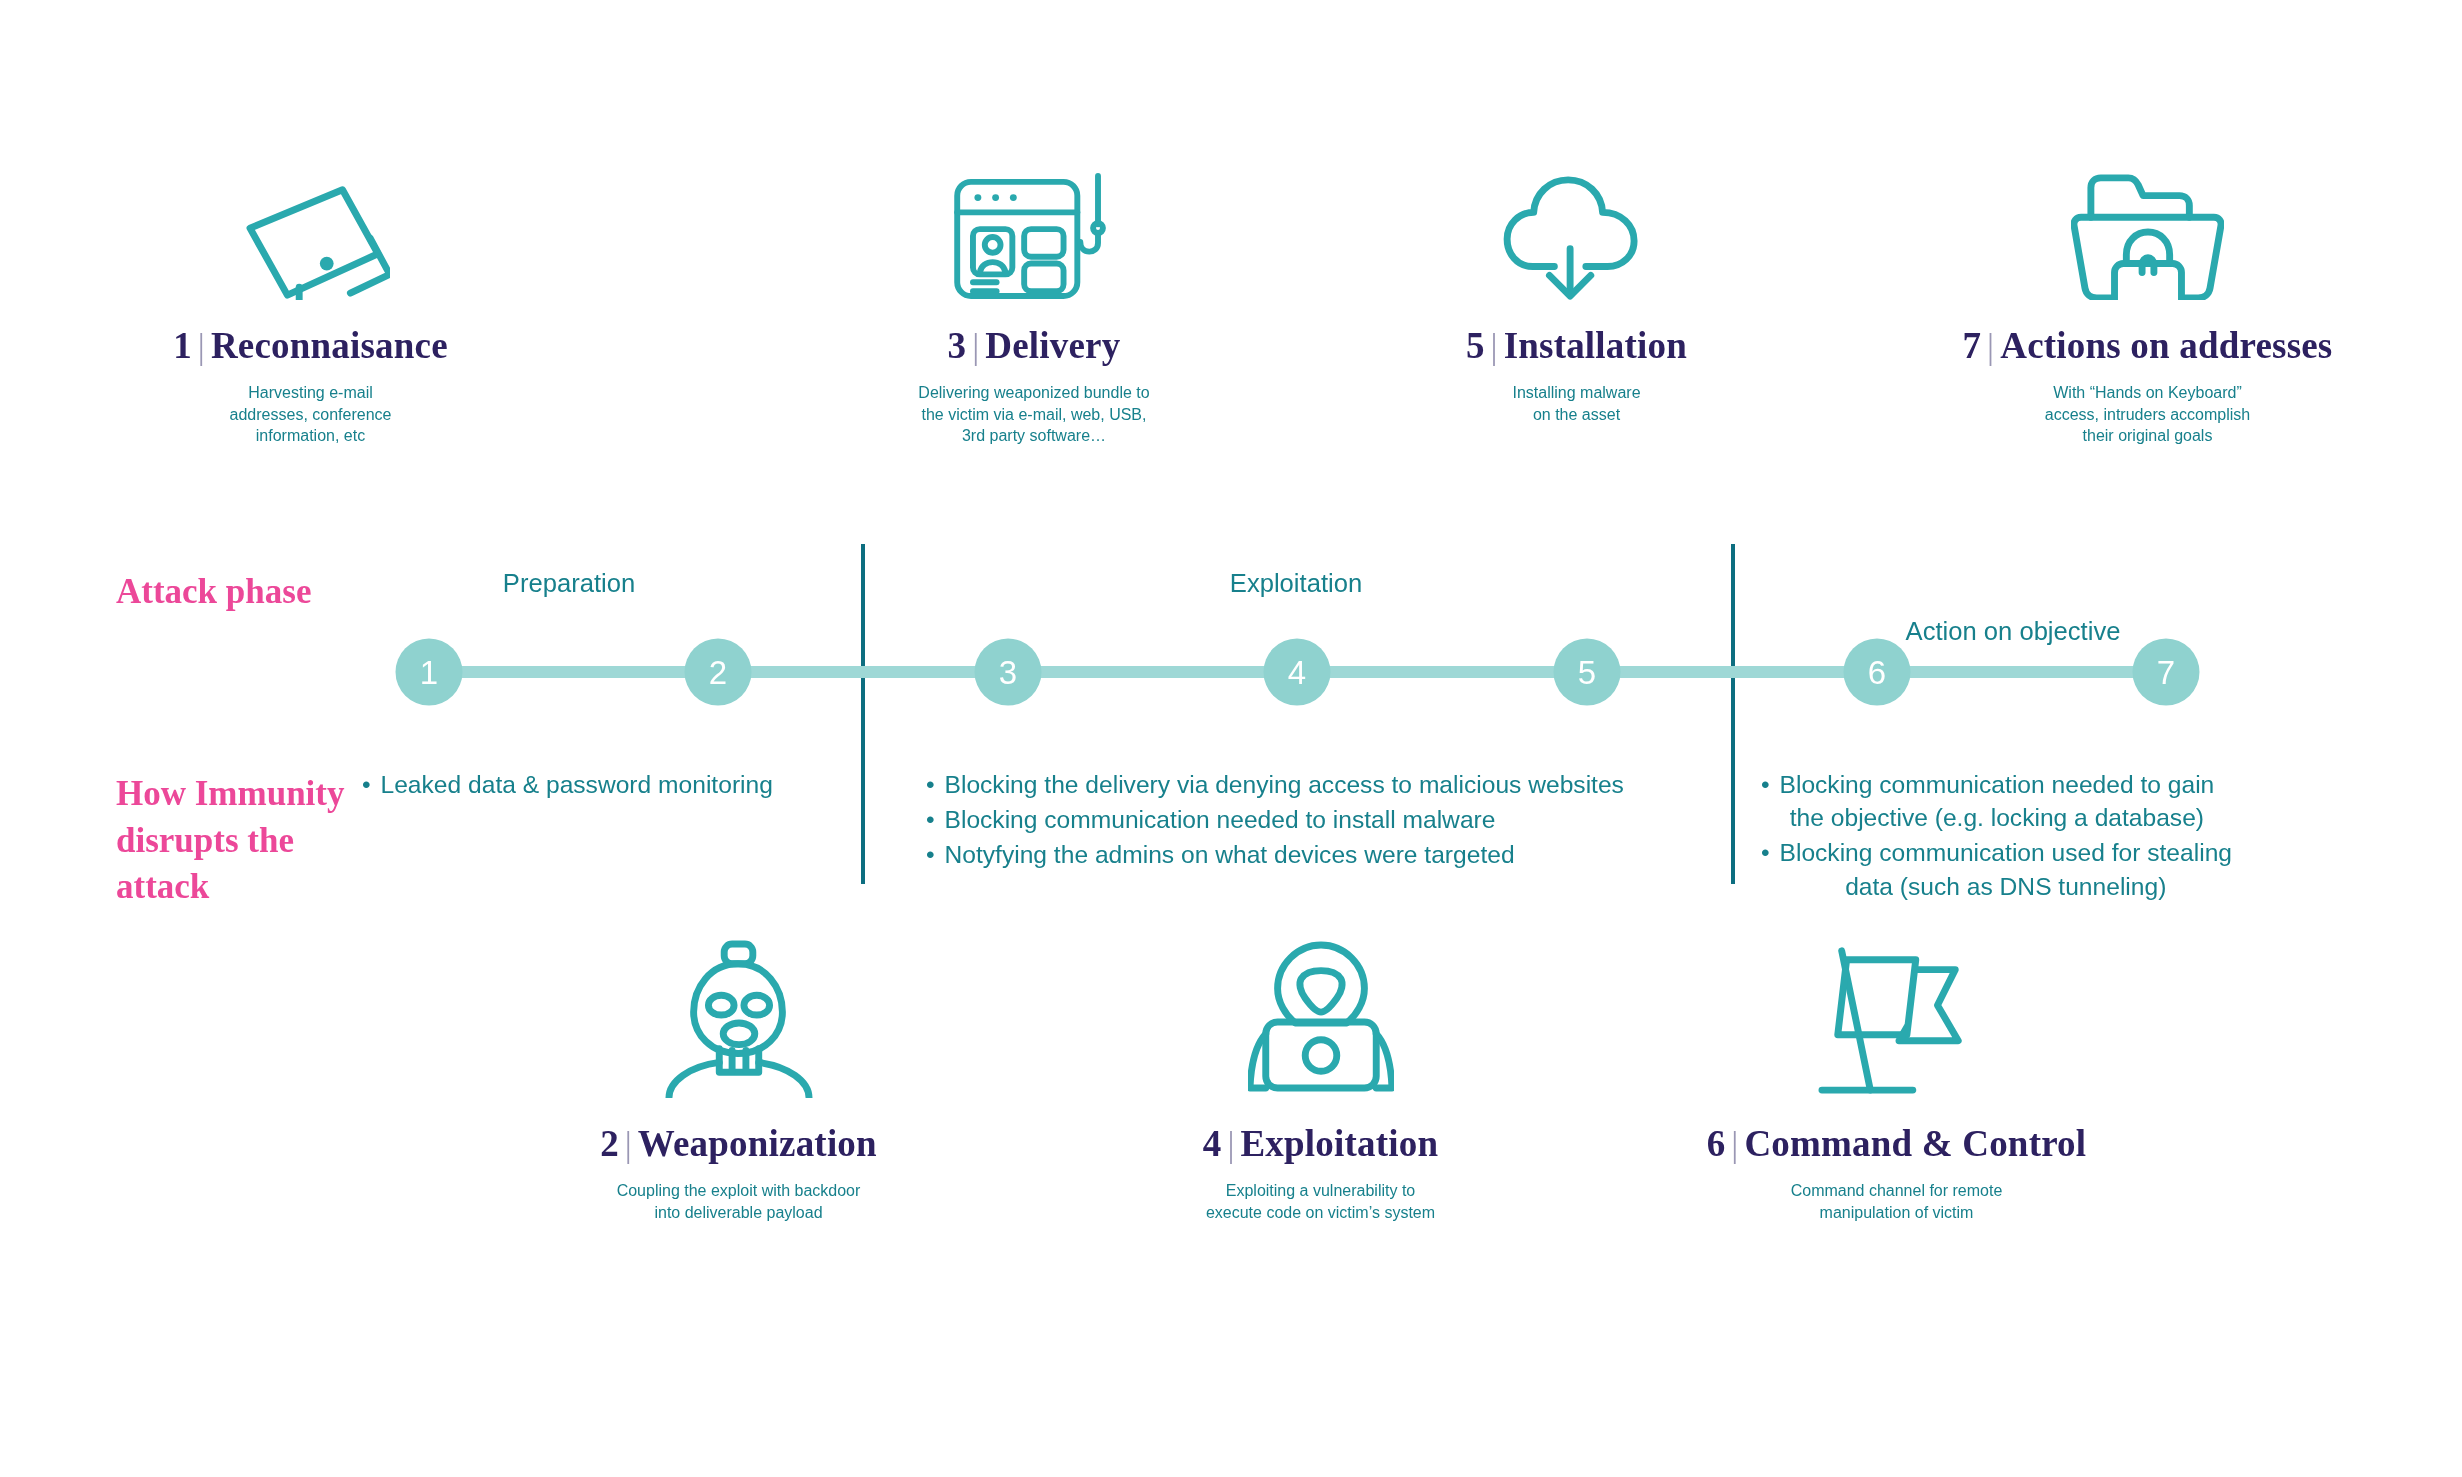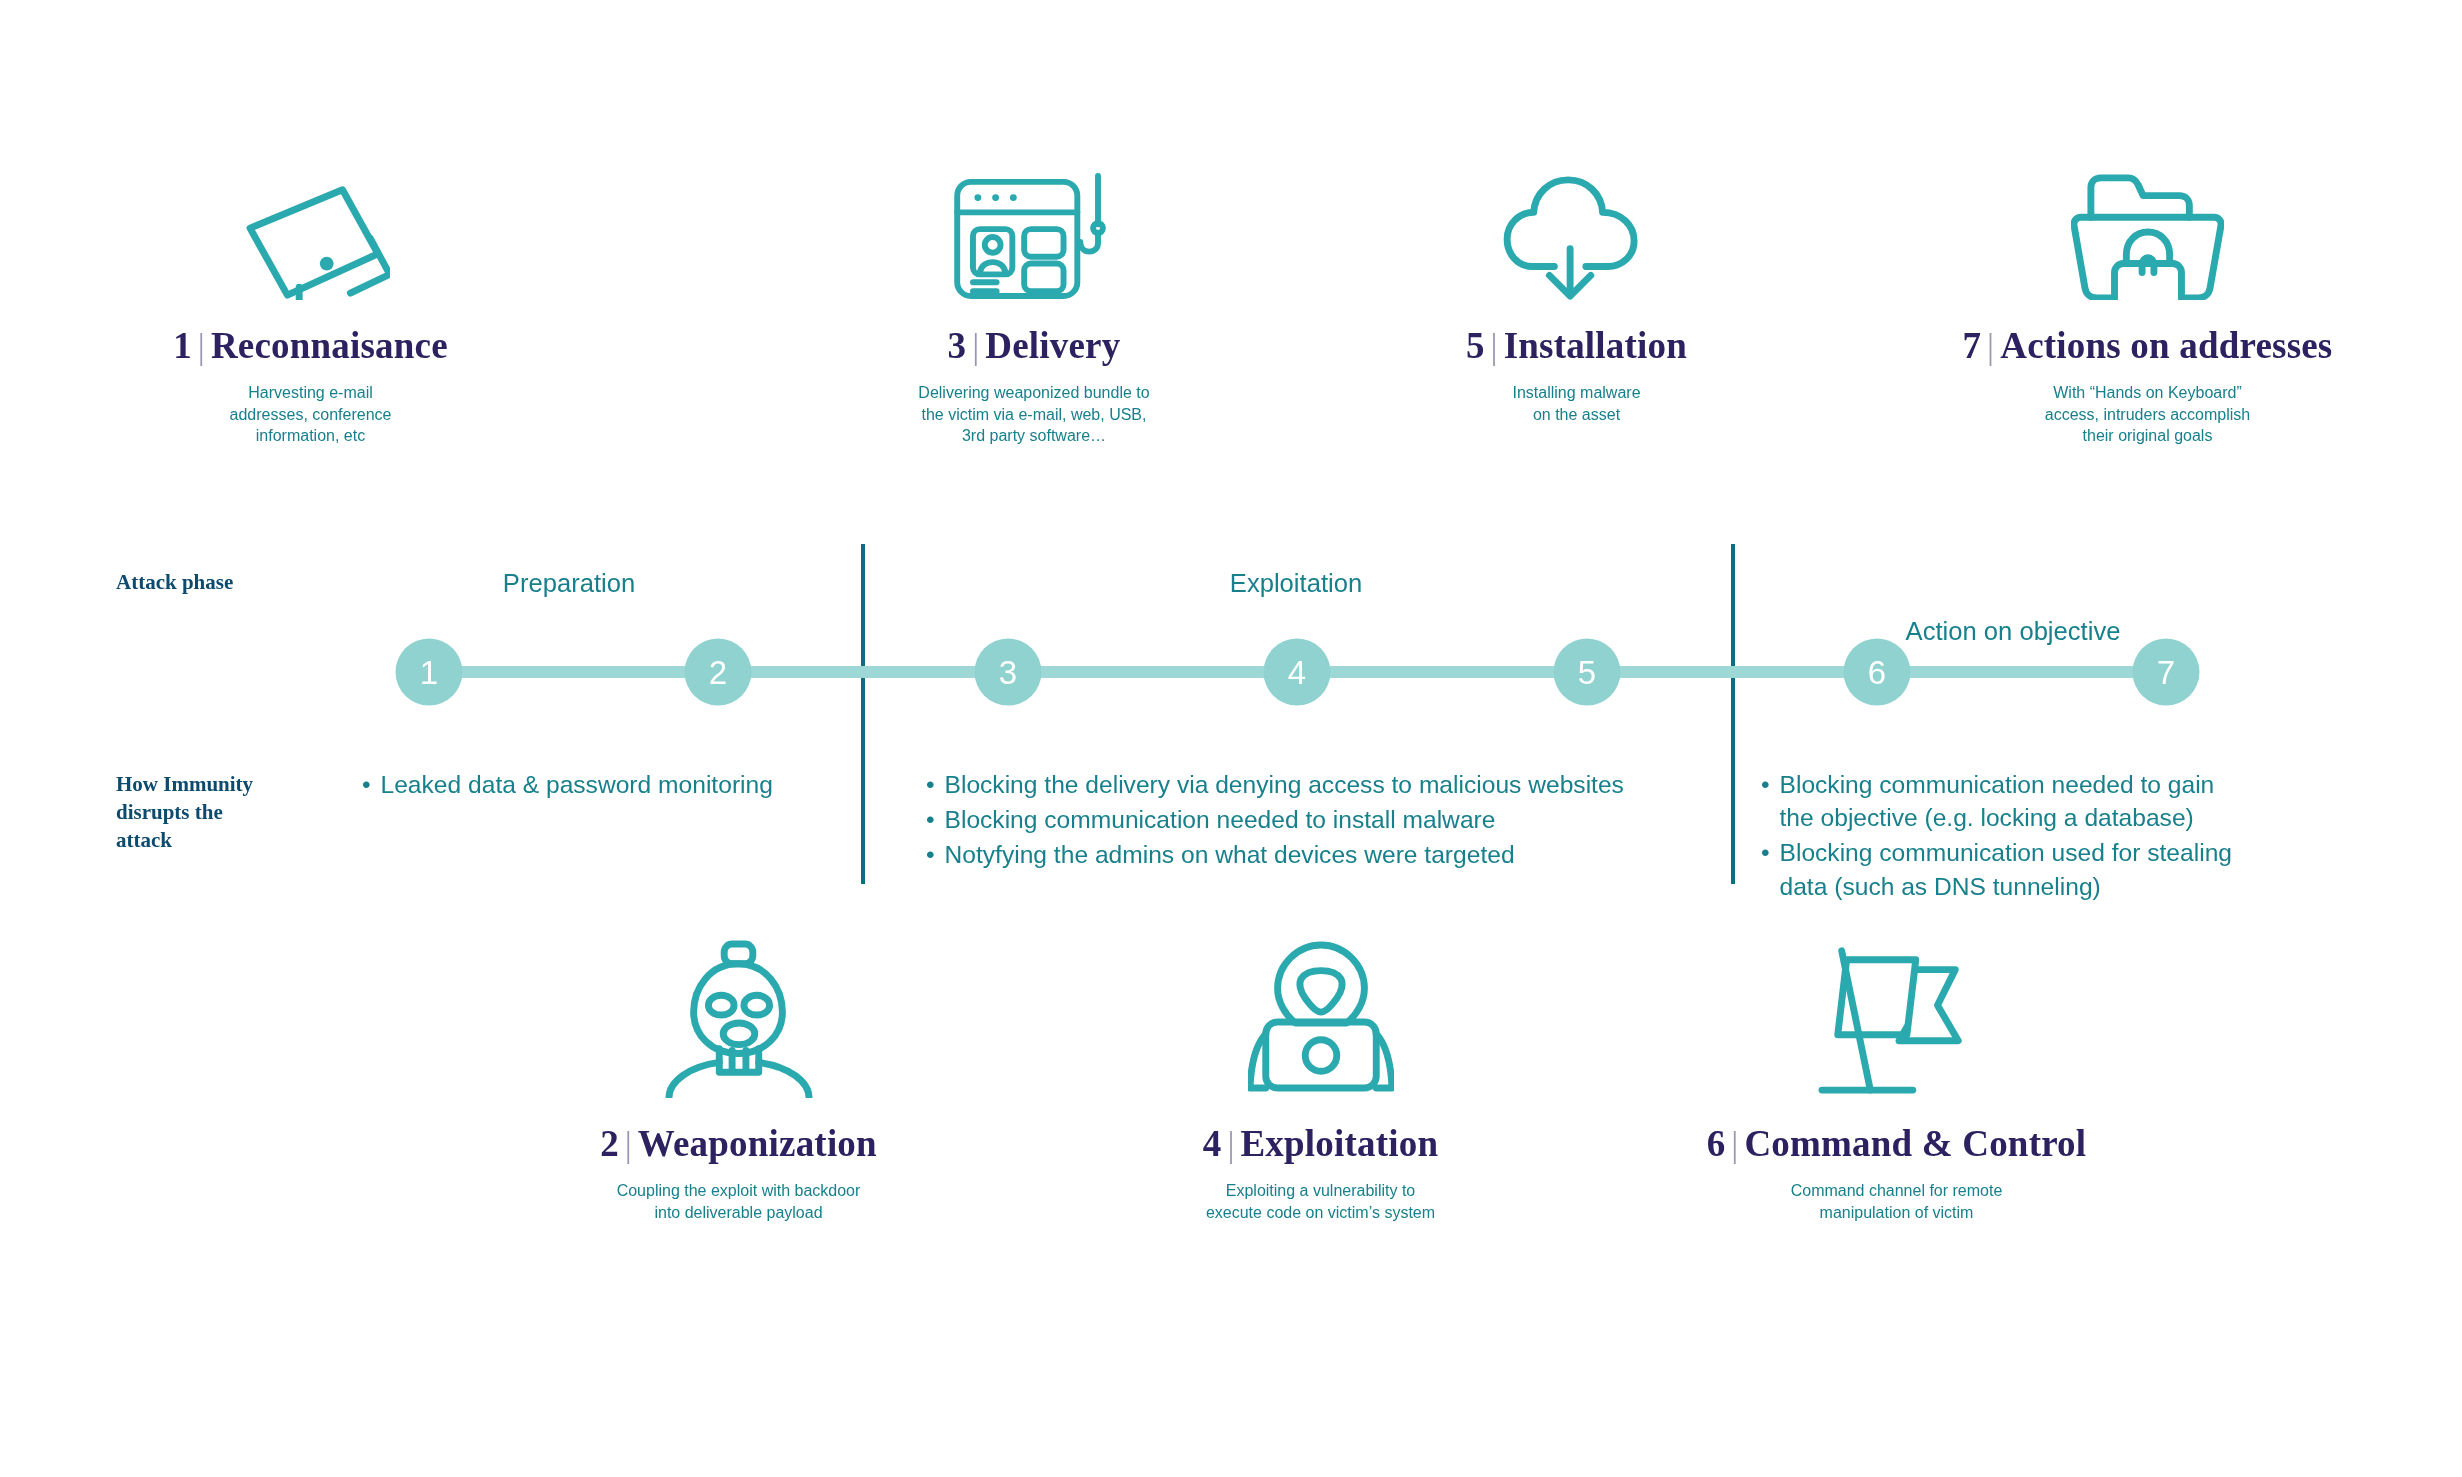--- a/index.html
+++ b/index.html
@@ -62,23 +62,23 @@
     color: #17808c;
     margin-top: 15.8px;
     white-space: pre-line;
   }
 
   
   .row-label {
     position: absolute;
     font-family: "Liberation Serif", serif;
     font-weight: bold;
-    font-size: 21px;
+    font-size: 35px;
     line-height: 1.33;
-    color: #0c4a6e;
+    color: #ec4899;
     white-space: pre-line;
   }
 
   
   .phase-label {
     position: absolute;
     font-family: "Liberation Sans", sans-serif;
     font-size: 25.6px;
     color: #17808c;
     text-align: right;
@@ -129,20 +129,21 @@
     align-items: flex-start;
     margin-bottom: 2px;
   }
   .bullets .dot {
     flex: 0 0 auto;
     margin-right: 9.9px;
     line-height: 1.35;
   }
   .bullets .txt {
     white-space: pre-line;
+    text-align: center;
   }
 </style>
 </head>
 <body>
 
 <div class="canvas">
 
   <div class="stage" style="left:143px; top:128px; width:335px;">
     <div class="stage-icon">
       <svg width="158" height="123" viewBox="0 0 160 125" fill="none" stroke="#2aa9ae" stroke-width="7" stroke-linecap="round" stroke-linejoin="round">

